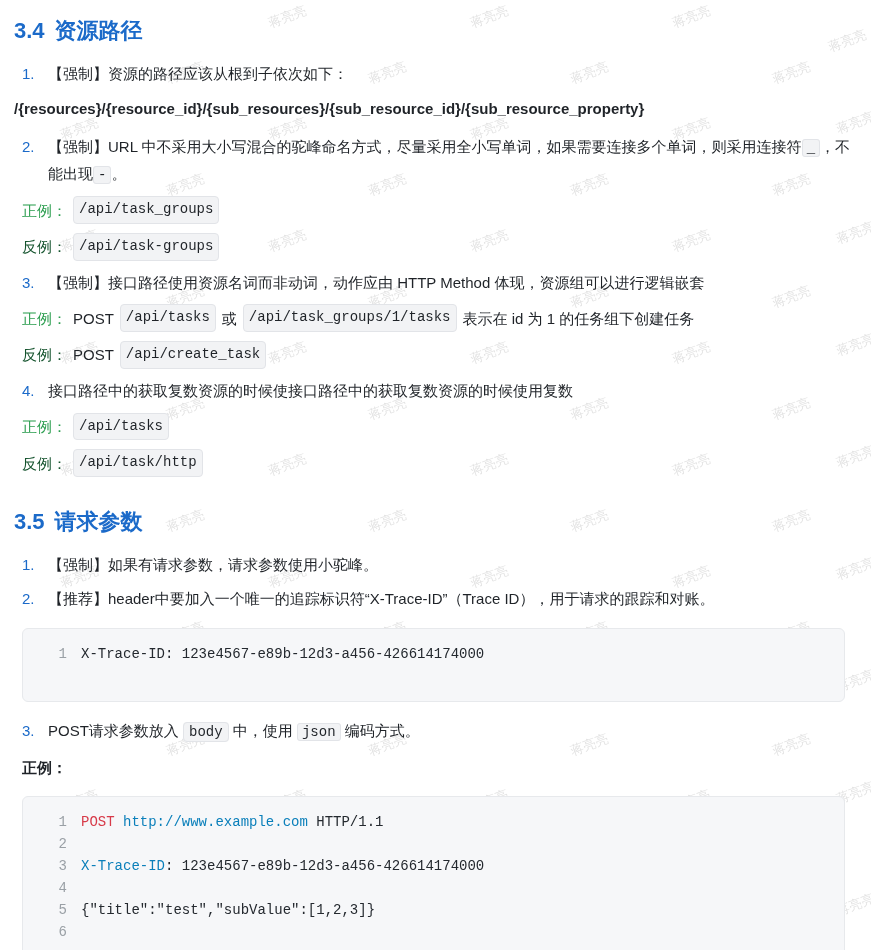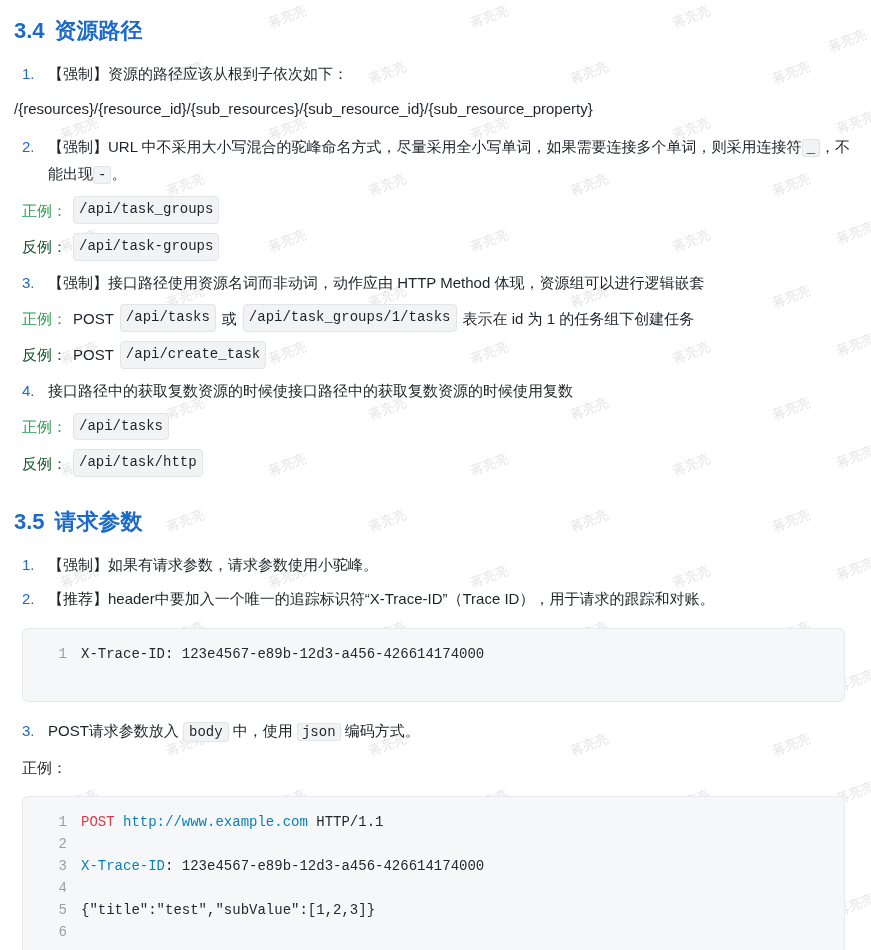--- a/index.html
+++ b/index.html
@@ -70,20 +70,21 @@
     position: absolute;
     left: 8px;
     top: 0;
     color: #1b6ac9;
     font-size: 15px;
   }
 
   .plain-line {
     margin: 10px 0 12px 0;
     padding-left: 0;
+    font-weight: bold;
   }
 
   
   code.inline {
     font-family: "Liberation Mono", monospace;
     font-size: 14px;
     background: #f2f3f5;
     border: 1px solid #e2e4e8;
     border-radius: 4px;
     padding: 1px 5px;

